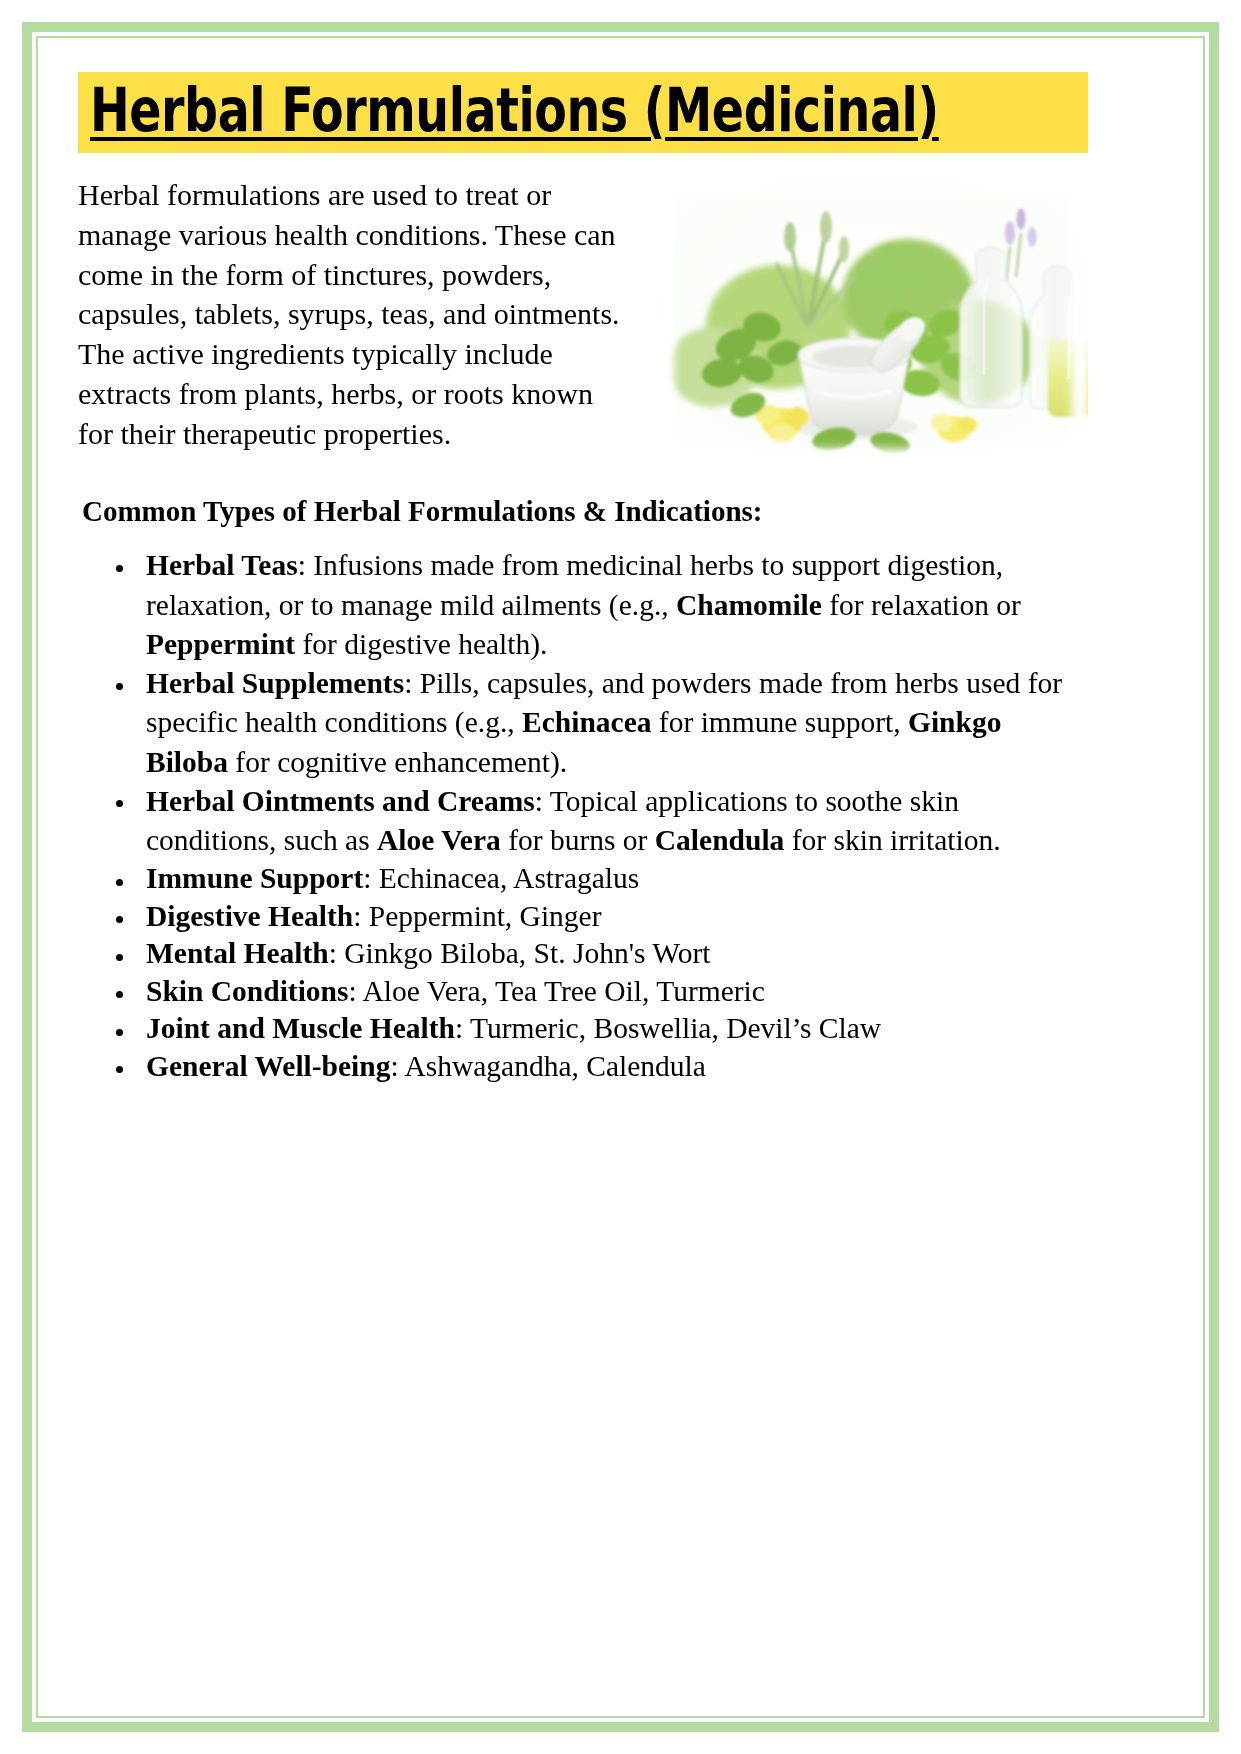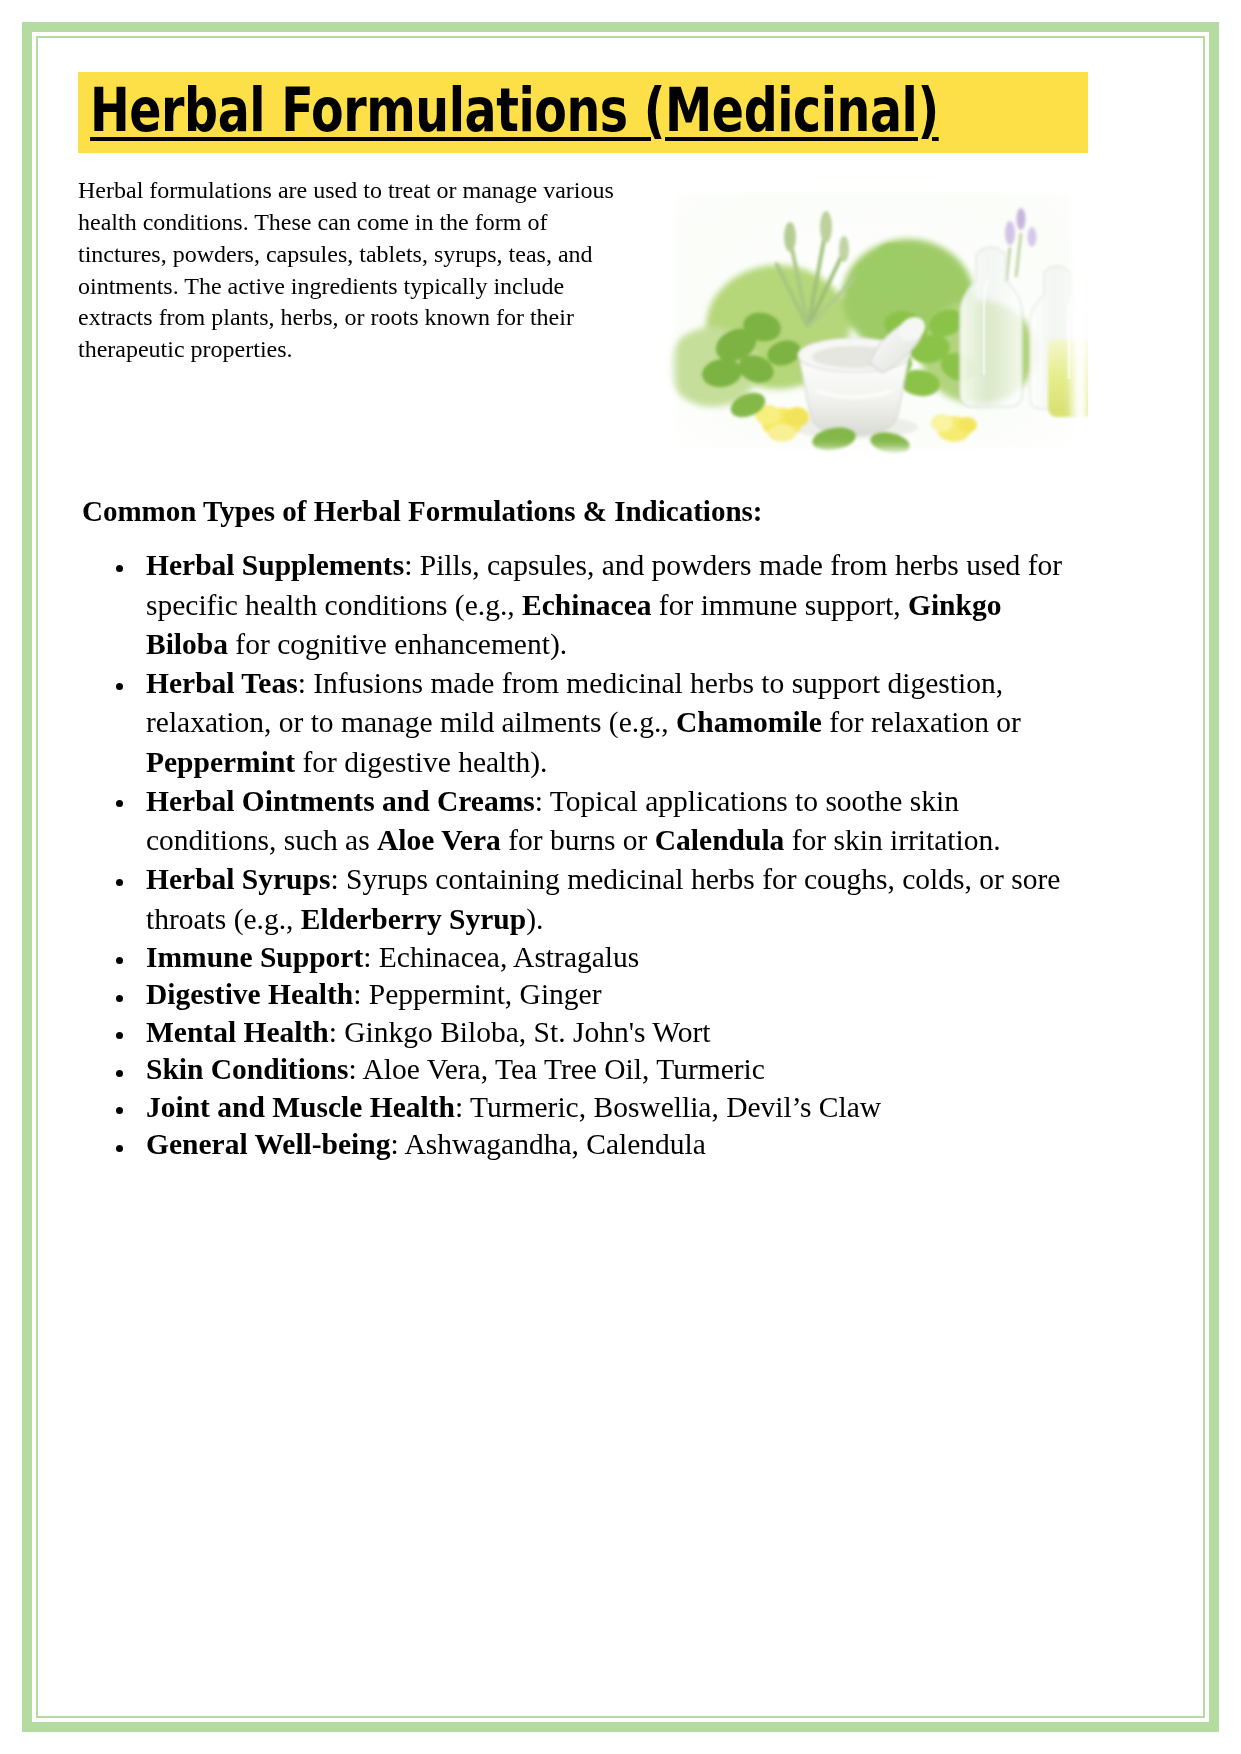--- a/index.html
+++ b/index.html
@@ -84,21 +84,21 @@
     position: relative;
     overflow: hidden;
     background: #ffffff;
   }
   .hero-canvas {
     display: block;
     width: 100%;
     height: 100%;
   }
   .intro-text {
-    font-size: 24px;
+    font-size: 30px;
     line-height: 1.33;
     color: #000000;
     margin: 0;
     text-align: left;
   }
 
   
   .section-heading {
     font-size: 29px;
     font-weight: bold;
@@ -296,24 +296,23 @@
           </g>
         </svg>
       </figure>
 
       <p class="intro-text">Herbal formulations are used to treat or manage various health conditions. These can come in the form of tinctures, powders, capsules, tablets, syrups, teas, and ointments. The active ingredients typically include extracts from plants, herbs, or roots known for their therapeutic properties.</p>
     </div>
 
     <h2 class="section-heading">Common Types of Herbal Formulations &amp; Indications:</h2>
 
     <ul class="bullets" id="types-list">
+        <li><span class="b">Herbal Teas</span><span>: </span><span>Infusions made from medicinal herbs to support digestion, relaxation, or to manage mild ailments (e.g., </span><span class="b">Chamomile</span><span> for relaxation or </span><span class="b">Peppermint</span><span> for digestive health).</span></li>
         <li><span class="b">Herbal Supplements</span><span>: </span><span>Pills, capsules, and powders made from herbs used for specific health conditions (e.g., </span><span class="b">Echinacea</span><span> for immune support, </span><span class="b">Ginkgo Biloba</span><span> for cognitive enhancement).</span></li>
-        <li><span class="b">Herbal Teas</span><span>: </span><span>Infusions made from medicinal herbs to support digestion, relaxation, or to manage mild ailments (e.g., </span><span class="b">Chamomile</span><span> for relaxation or </span><span class="b">Peppermint</span><span> for digestive health).</span></li>
         <li><span class="b">Herbal Ointments and Creams</span><span>: </span><span>Topical applications to soothe skin conditions, such as </span><span class="b">Aloe Vera</span><span> for burns or </span><span class="b">Calendula</span><span> for skin irritation.</span></li>
-        <li><span class="b">Herbal Syrups</span><span>: </span><span>Syrups containing medicinal herbs for coughs, colds, or sore throats (e.g., </span><span class="b">Elderberry Syrup</span><span>).</span></li>
       </ul>
 
 
     <ul class="bullets compact" id="indications-list">
         <li><span class="b">Immune Support</span><span>: </span><span>Echinacea, Astragalus</span></li>
         <li><span class="b">Digestive Health</span><span>: </span><span>Peppermint, Ginger</span></li>
         <li><span class="b">Mental Health</span><span>: </span><span>Ginkgo Biloba, St. John's Wort</span></li>
         <li><span class="b">Skin Conditions</span><span>: </span><span>Aloe Vera, Tea Tree Oil, Turmeric</span></li>
         <li><span class="b">Joint and Muscle Health</span><span>: </span><span>Turmeric, Boswellia, Devil’s Claw</span></li>
         <li><span class="b">General Well-being</span><span>: </span><span>Ashwagandha, Calendula</span></li>

